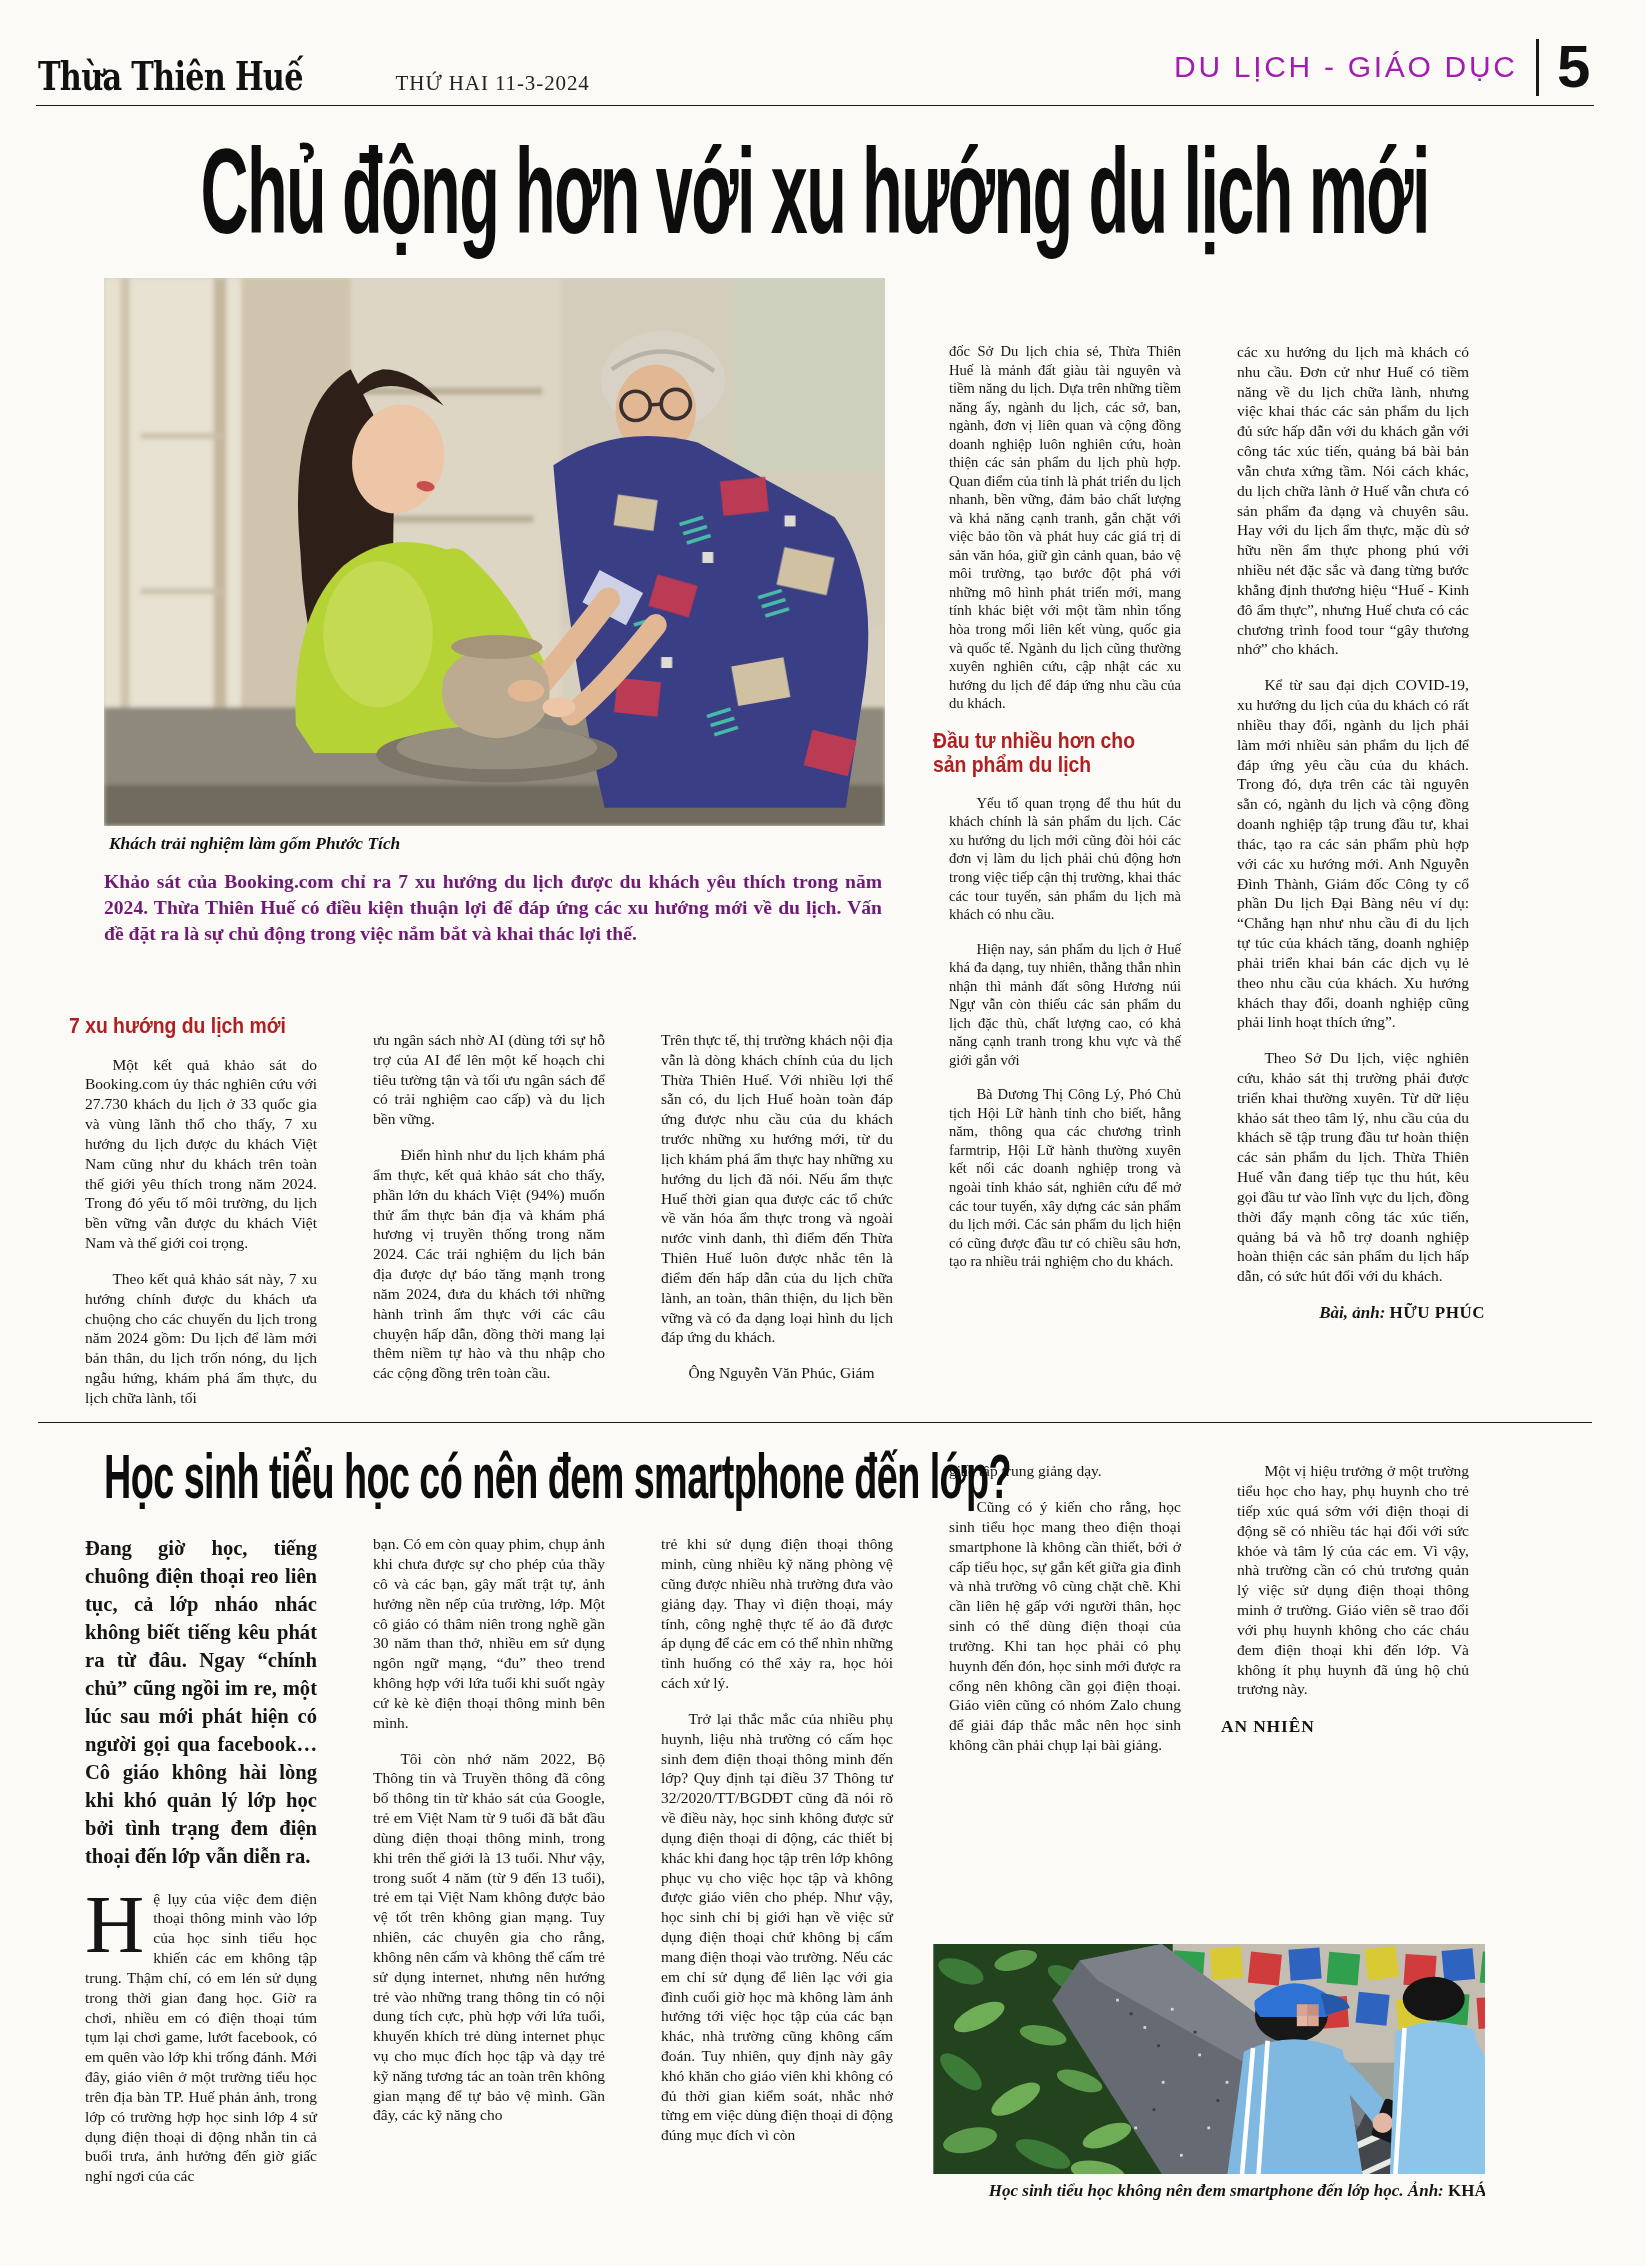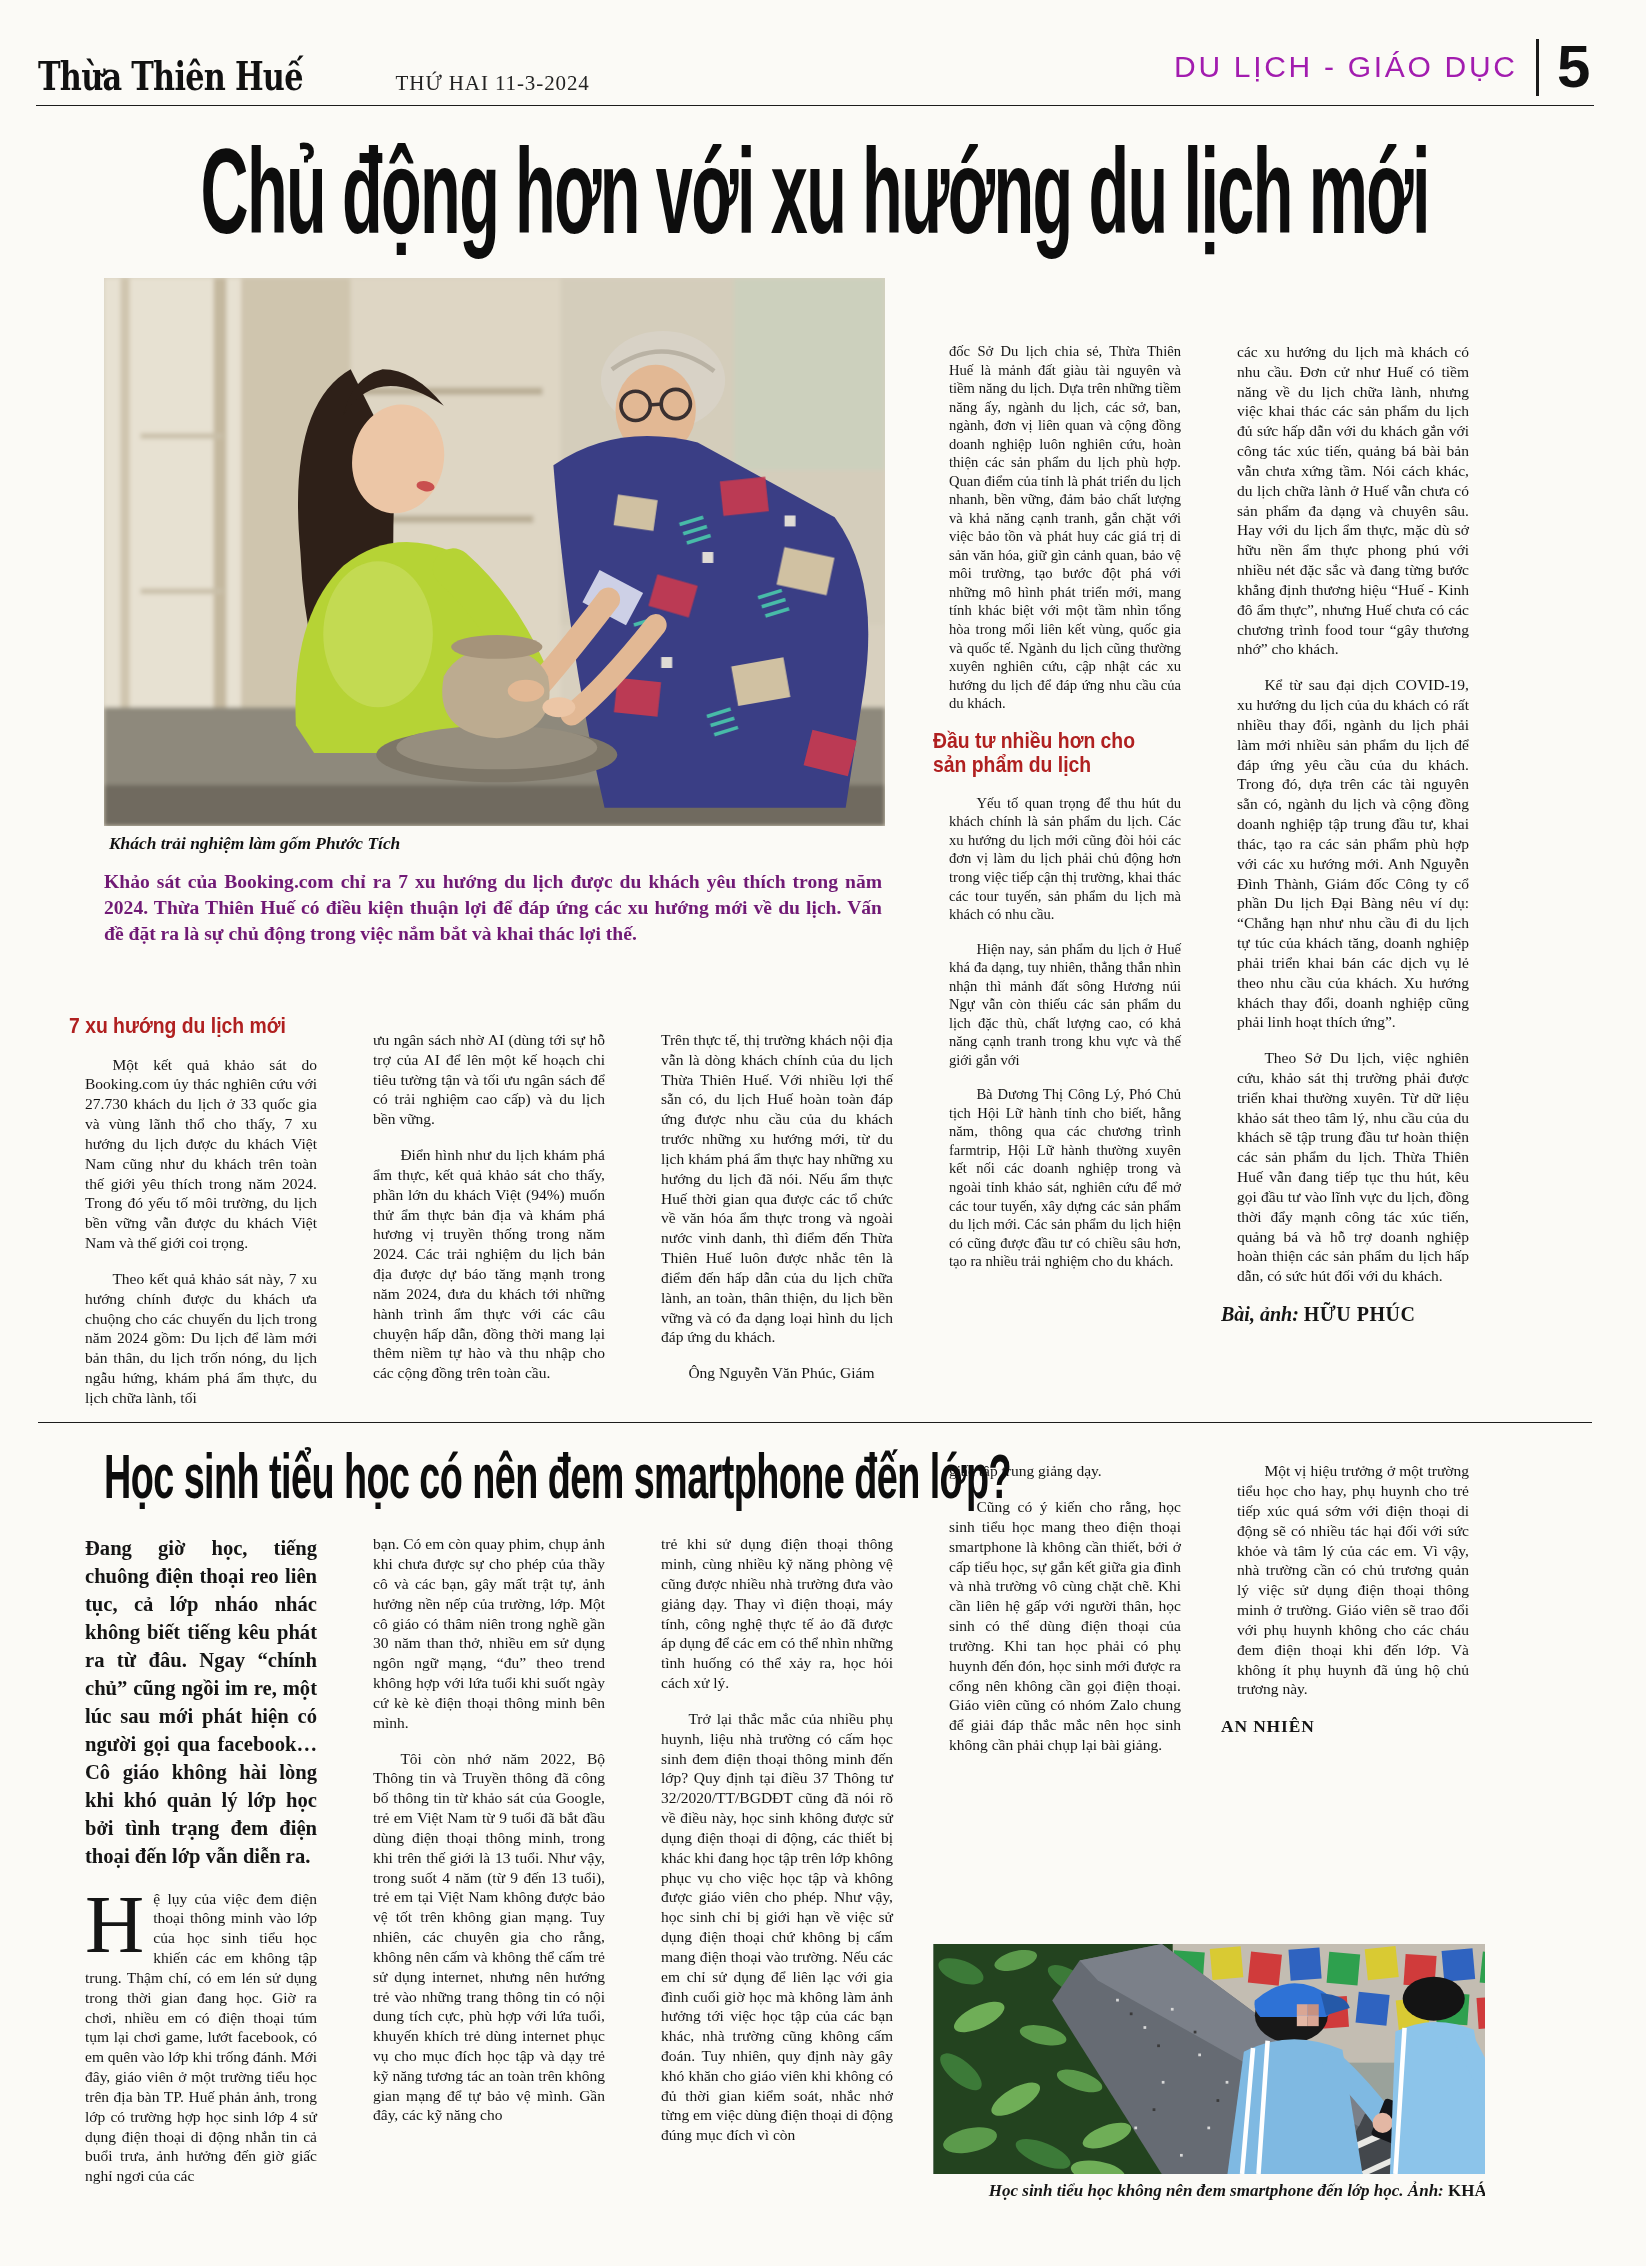--- a/index.html
+++ b/index.html
@@ -59,21 +59,21 @@
 
   .bodytext{font-size:15.5px;line-height:1.28;}
   p{margin:16px;text-align:justify;text-indent:27.4px;}
   p.cont{text-indent:0;}
   .subhead{
     font-family:"Liberation Sans", sans-serif;font-weight:bold;color:#b02020;
     font-size:22px;line-height:1.12;margin:11px 0 6.4px;text-indent:0;text-align:left;
     transform:scaleX(.88);transform-origin:left center;
   }
   .subhead.first{margin-top:0;}
-  .byline1{margin-top:16px;font-size:20px;text-indent:0;}
+  .byline1{margin-top:16px;text-align:right;font-size:17px;text-indent:0;}
   .byline1 .lbl{font-style:italic;font-weight:bold;}
   .byline1 .name{font-weight:bold;letter-spacing:0.5px;}
 
   .article-divider{border-top:1.8px solid #1c1c1c;margin:7.3px 1.8px 0 1.8px;}
 
   
   .a2-grid{
     margin-left:33px;width:1416px;height:825px;margin-top:11px;
     display:grid;grid-template-columns:repeat(5,264px);column-gap:24px;
     grid-template-rows:84px 730px;overflow:hidden;

